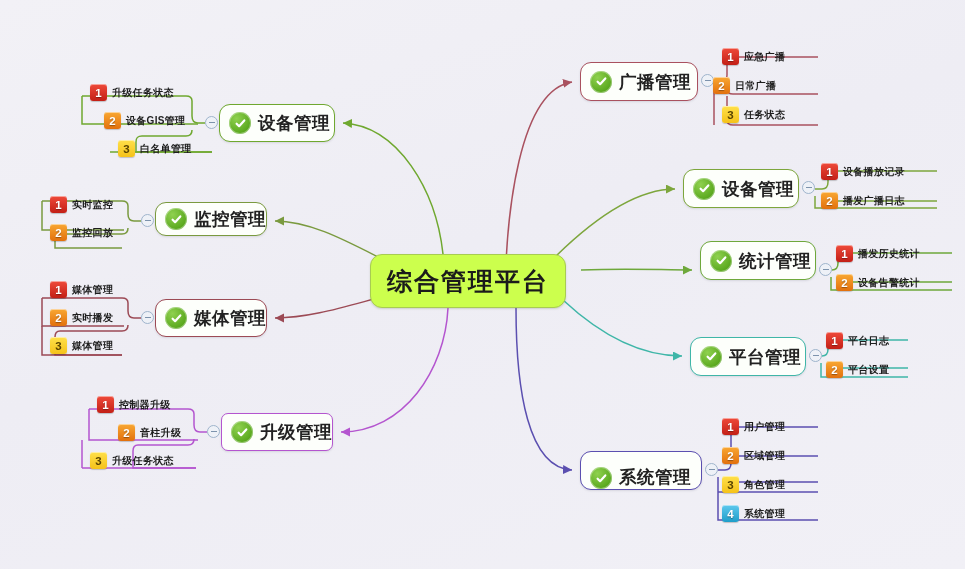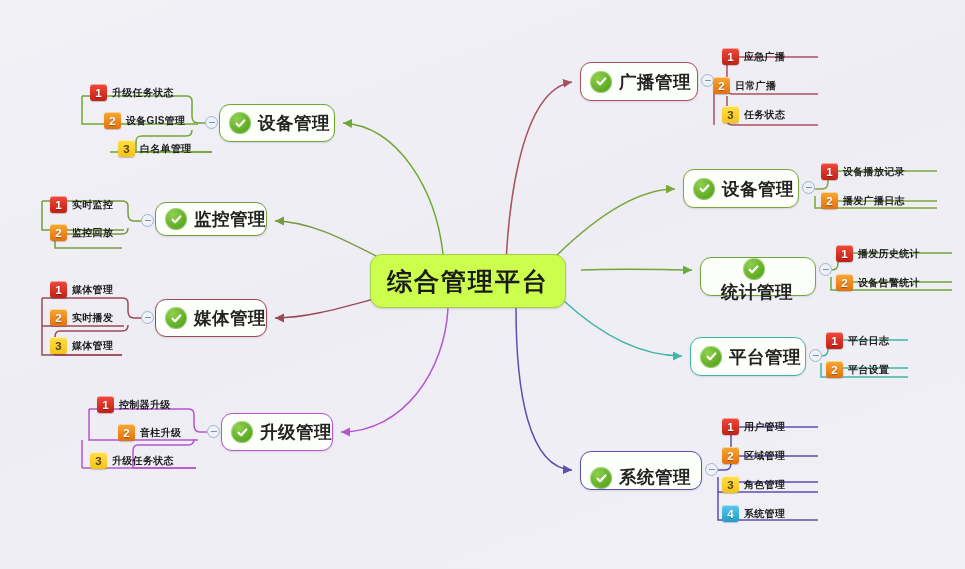--- a/index.html
+++ b/index.html
@@ -251,21 +251,21 @@
         <span class="ltext">媒体管理</span>
       </div>
       <div class="leaf" style="left: 50px; top: 309px;">
         <span class="badge b2">2</span>
         <span class="ltext">实时播发</span>
       </div>
       <div class="leaf" style="left: 50px; top: 337px;">
         <span class="badge b3">3</span>
         <span class="ltext">媒体管理</span>
       </div>
-      <div class="node" style="left: 221px; top: 413px; width: 112px; height: 38px; border-color: rgb(180, 85, 207);">
+      <div class="node" style="left: 221px; top: 413px; width: 112px; height: 38px; border-color: rgb(180, 85, 207); border-radius: 7px;">
         <span class="check">
           <svg width="13" height="13" viewBox="0 0 13 13">
             <path d="M2.6,6.7 L5.1,9.2 L10.3,3.4" stroke="#fff" stroke-width="2.2" fill="none" stroke-linecap="round" stroke-linejoin="round"></path>
           </svg>
         </span>
         <span class="ntext">升级管理</span>
       </div>
       <div class="toggle" style="left: 207px; top: 425px;">
         <i></i>
       </div>
@@ -316,21 +316,21 @@
         <i></i>
       </div>
       <div class="leaf" style="left: 821px; top: 163px;">
         <span class="badge b1">1</span>
         <span class="ltext">设备播放记录</span>
       </div>
       <div class="leaf" style="left: 821px; top: 192px;">
         <span class="badge b2">2</span>
         <span class="ltext">播发广播日志</span>
       </div>
-      <div class="node" style="left: 700px; top: 257px; width: 116px; height: 39px; border-color: rgb(110, 168, 59); flex-direction: column;">
+      <div class="node" style="left: 700px; top: 241px; width: 116px; height: 39px; border-color: rgb(110, 168, 59);">
         <span class="check">
           <svg width="13" height="13" viewBox="0 0 13 13">
             <path d="M2.6,6.7 L5.1,9.2 L10.3,3.4" stroke="#fff" stroke-width="2.2" fill="none" stroke-linecap="round" stroke-linejoin="round"></path>
           </svg>
         </span>
         <span class="ntext">统计管理</span>
       </div>
       <div class="toggle" style="left: 819px; top: 263px;">
         <i></i>
       </div>

